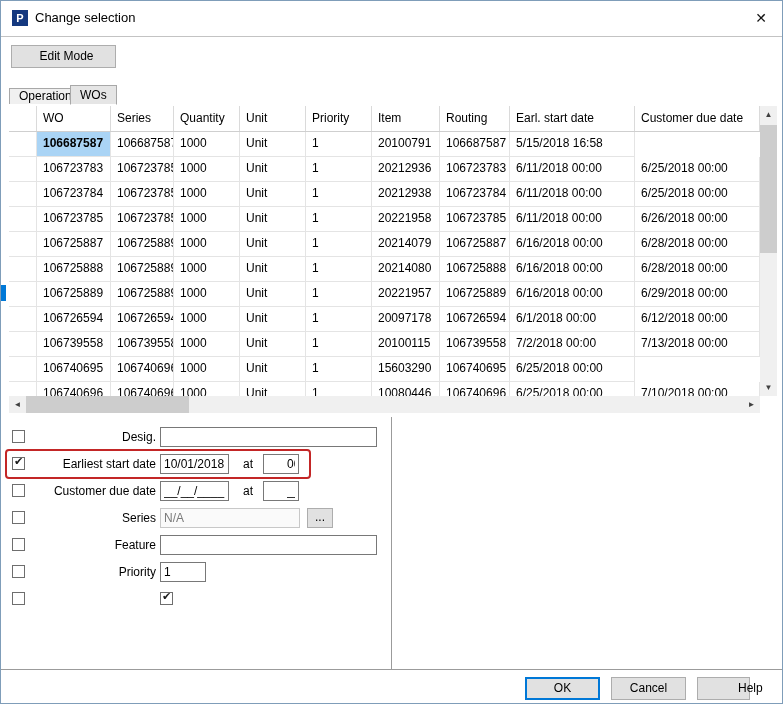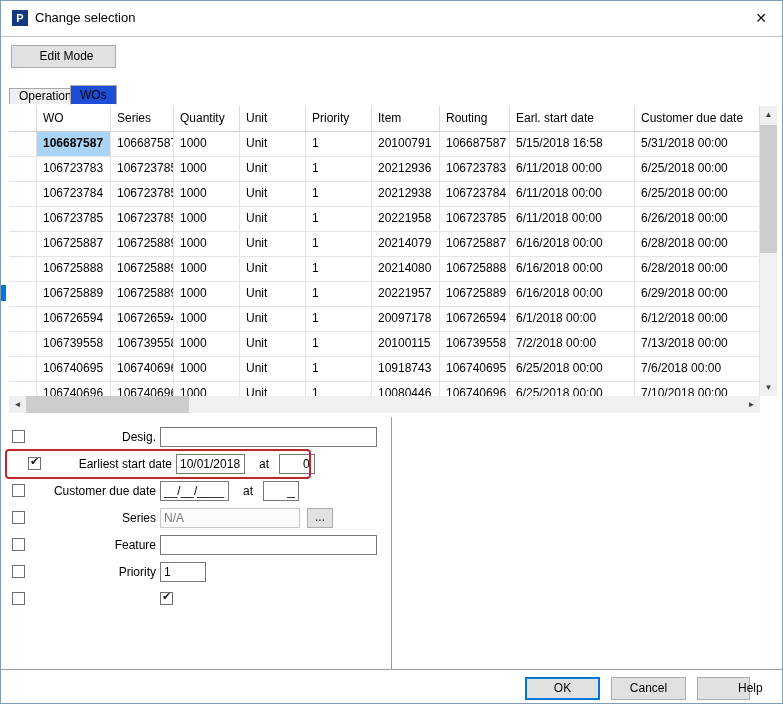--- a/index.html
+++ b/index.html
@@ -24,21 +24,21 @@
             border:1px solid #0078d7; box-shadow:inset 0 0 0 1px #0078d7; }
   .cancel-btn { left:610px; top:676px; width:75px; height:23px; }
   .help-btn { left:696px; top:676px; width:53px; height:23px;padding-left:40px; }
 
   
   .tabstrip { position:absolute; left:8px; top:84px; right:7px; height:19px;
               border-bottom:1px solid #a8a8a8; }
   .tab { position:absolute; box-sizing:border-box; border:1px solid #a8a8a8; padding:0 9px;
          font-size:12px; white-space:nowrap; }
   .tab.inactive { top:3px; height:17px; line-height:15px; background:#f0f0f0; left:0; }
-  .tab.active { top:0; height:20px; line-height:18px; background:#1d4ed8; border-bottom-color:#fff;
+  .tab.active { top:0; height:20px; line-height:18px; background:#e5e5e5; border-bottom-color:#fff;
                 left:61px; z-index:2; }
 
   
   .table-area { position:absolute; left:8px; top:103px; width:768px; height:309px; background:#fff; }
   .thead { position:absolute; left:0; top:2px; width:751px; height:26px; box-sizing:border-box;
            border-bottom:1px solid #cfcfcf; display:flex; }
   .hcell { box-sizing:border-box; border-right:1px solid #dadada; line-height:24px; padding-left:6px;
            overflow:hidden; white-space:nowrap; flex:none; }
   .tbody { position:absolute; left:0; top:28px; width:751px; height:264px; overflow:hidden; }
   .trow { display:flex; height:25px; }
@@ -51,21 +51,21 @@
   .hscroll { position:absolute; left:0; bottom:0; width:751px; height:17px; background:#f0f0f0; }
   .sarrow { position:absolute; width:17px; height:17px; font-size:8px; line-height:17px;
             text-align:center; color:#404040; }
   .sa-up { top:0; left:0; } .sa-down { bottom:0; left:0; }
   .sa-left { left:0; top:0; } .sa-right { right:0; top:0; }
   .vthumb { position:absolute; left:0; top:19px; width:17px; height:128px; background:#cdcdcd; }
   .hthumb { position:absolute; top:0; left:17px; width:163px; height:17px; background:#cdcdcd; }
 
   
   .frow { position:absolute; left:0; width:388px; height:22px; }
-  .r1 { top:425px; } .r2 { top:452px;margin-left:16px; } .r3 { top:479px; } .r4 { top:506px; }
+  .r1 { top:425px; } .r2 { top:452px; } .r3 { top:479px; } .r4 { top:506px; }
   .r5 { top:533px; } .r6 { top:560px; } .r7 { top:587px; }
   .cb { position:absolute; width:13px; height:13px; box-sizing:border-box; border:1px solid #6e6e6e;
         background:#fff; top:4px; left:11px; }
   .cb.checked::after { content:"\2714"; position:absolute; left:1px; top:-3px; font-size:11px; color:#1a1a1a; }
   .value-cb { left:159px; }
   .flabel { position:absolute; left:30px; top:0; width:125px; line-height:22px; text-align:right; }
   .finput { position:absolute; top:1px; height:20px; box-sizing:border-box; border:1px solid #787878;
             font-size:12px; font-family:inherit; padding:0 3px; background:#fff; color:#000; outline:none; }
   .inp-main { left:159px; width:217px; }
   .inp-date { left:159px; width:69px; }
@@ -119,21 +119,20 @@
         <div class="trow">
           <div class="tcell" style="width: 28px;"></div>
           <div class="tcell selected" style="width: 74px;">106687587</div>
           <div class="tcell" style="width: 63px;">106687587</div>
           <div class="tcell" style="width: 66px;">1000</div>
           <div class="tcell" style="width: 66px;">Unit</div>
           <div class="tcell" style="width: 66px;">1</div>
           <div class="tcell" style="width: 68px;">20100791</div>
           <div class="tcell" style="width: 70px;">106687587</div>
           <div class="tcell" style="width: 125px;">5/15/2018 16:58</div>
-          <div class="tcell" style="width: 125px;">5/31/2018 00:00</div>
         </div>
         <div class="trow">
           <div class="tcell" style="width: 28px;"></div>
           <div class="tcell" style="width: 74px;">106723783</div>
           <div class="tcell" style="width: 63px;">106723785</div>
           <div class="tcell" style="width: 66px;">1000</div>
           <div class="tcell" style="width: 66px;">Unit</div>
           <div class="tcell" style="width: 66px;">1</div>
           <div class="tcell" style="width: 68px;">20212936</div>
           <div class="tcell" style="width: 70px;">106723783</div>
@@ -224,24 +223,23 @@
           <div class="tcell" style="width: 125px;">7/2/2018 00:00</div>
           <div class="tcell" style="width: 125px;">7/13/2018 00:00</div>
         </div>
         <div class="trow">
           <div class="tcell" style="width: 28px;"></div>
           <div class="tcell" style="width: 74px;">106740695</div>
           <div class="tcell" style="width: 63px;">106740696</div>
           <div class="tcell" style="width: 66px;">1000</div>
           <div class="tcell" style="width: 66px;">Unit</div>
           <div class="tcell" style="width: 66px;">1</div>
-          <div class="tcell" style="width: 68px;">10918743</div>
+          <div class="tcell" style="width: 68px;">15603290</div>
           <div class="tcell" style="width: 70px;">106740695</div>
           <div class="tcell" style="width: 125px;">6/25/2018 00:00</div>
-          <div class="tcell" style="width: 125px;">7/6/2018 00:00</div>
         </div>
         <div class="trow">
           <div class="tcell" style="width: 28px;"></div>
           <div class="tcell" style="width: 74px;">106740696</div>
           <div class="tcell" style="width: 63px;">106740696</div>
           <div class="tcell" style="width: 66px;">1000</div>
           <div class="tcell" style="width: 66px;">Unit</div>
           <div class="tcell" style="width: 66px;">1</div>
           <div class="tcell" style="width: 68px;">10080446</div>
           <div class="tcell" style="width: 70px;">106740696</div>

